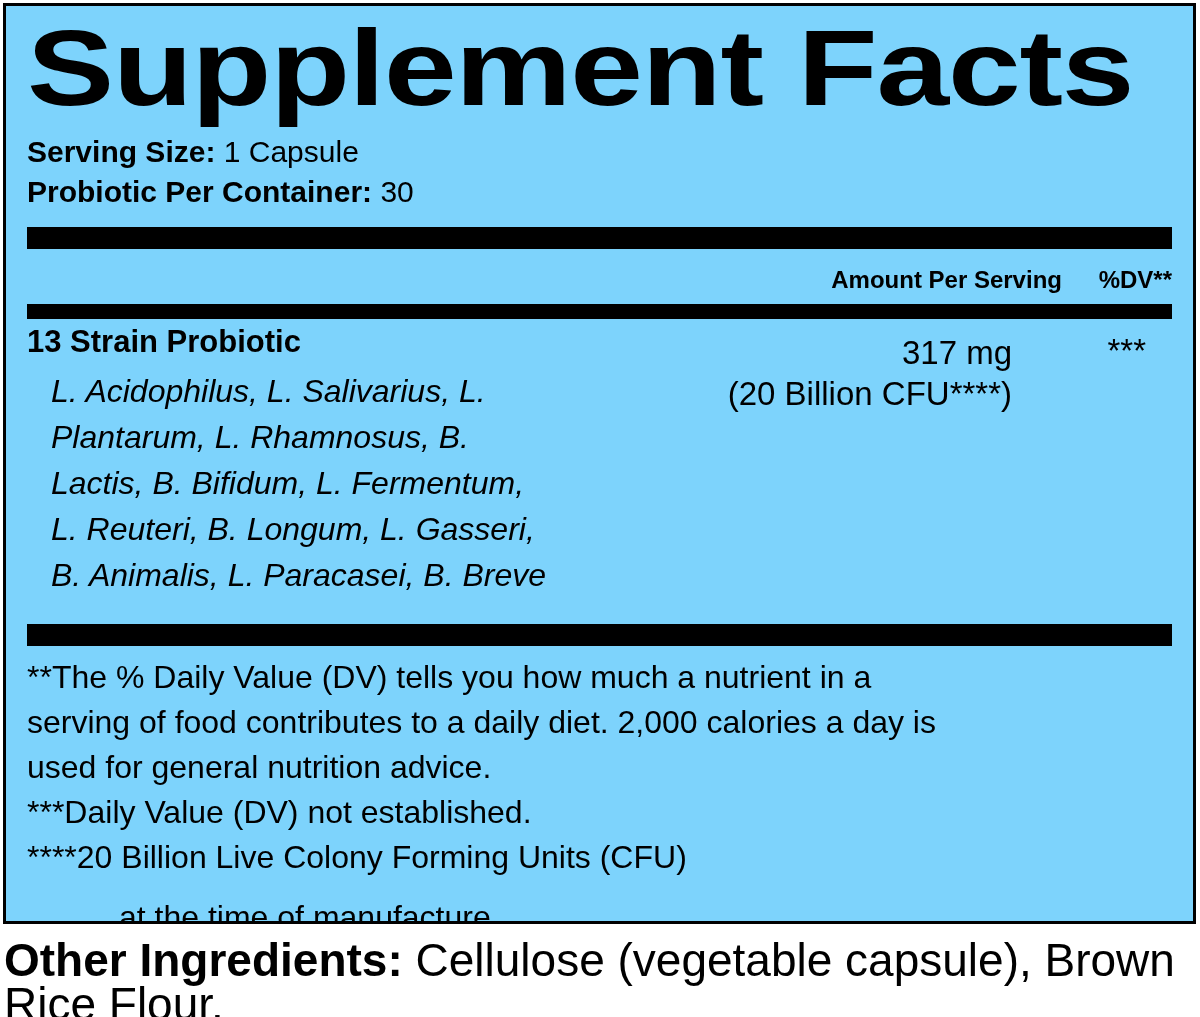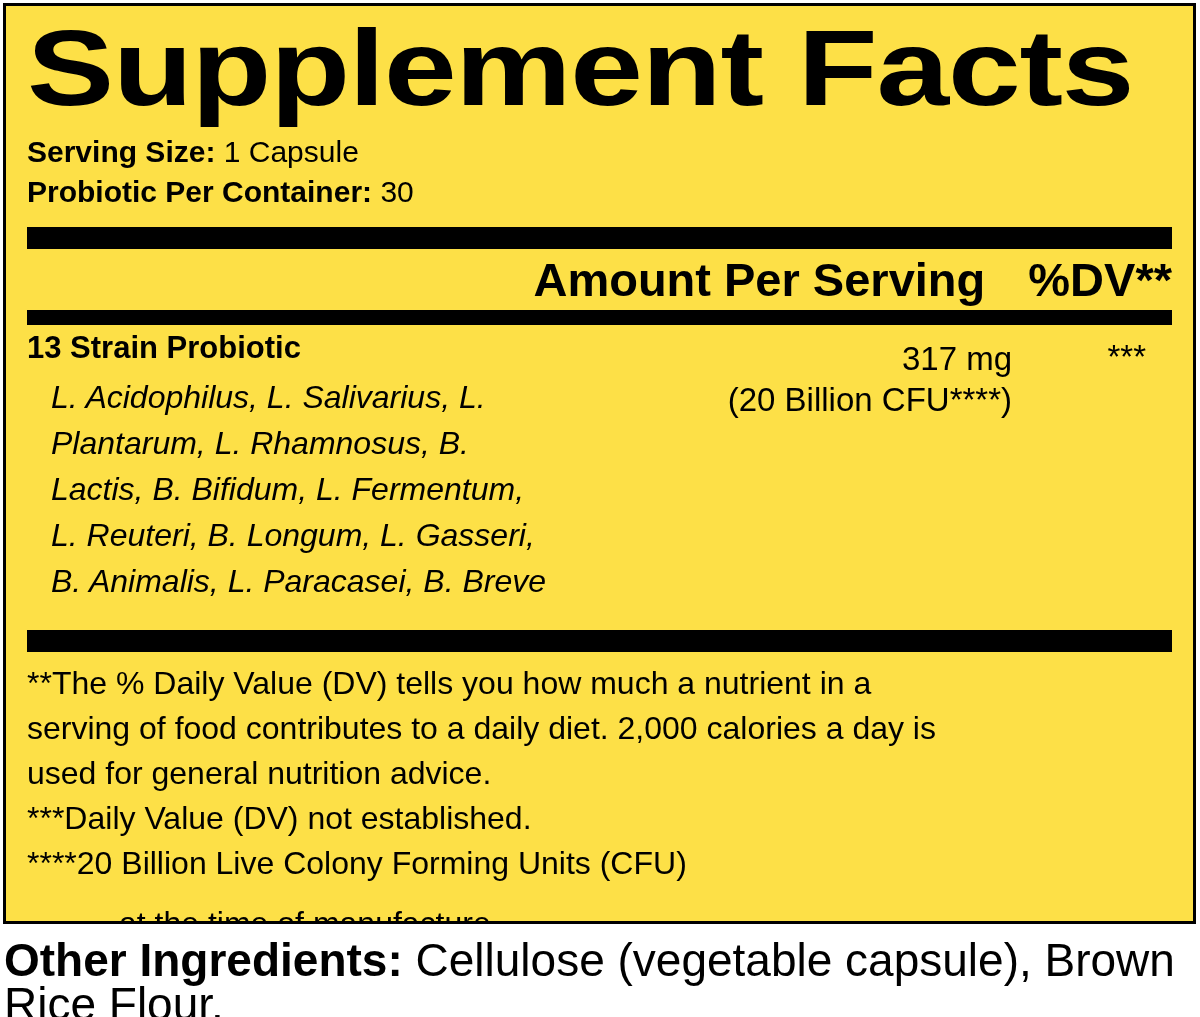--- a/index.html
+++ b/index.html
@@ -22,21 +22,21 @@
   .facts-box {
     position: absolute;
     left: 3px;
     top: 3px;
     width: 1193px;
     height: 921px;
     border: 3px solid #000000;
     box-sizing: border-box;
     padding: 0 21px;
     overflow: hidden;
-    background: #fde047;
+    background: #7dd3fc;
   }
   .title {
     margin: 8px 0 10px 0;
     font-size: 108px;
     font-weight: bold;
     line-height: 1.0;
     white-space: nowrap;
     transform: scaleX(1.21);
     transform-origin: left center;
     letter-spacing: -1px;
@@ -50,23 +50,23 @@
   .bar {
     background: #000000;
     width: 100%;
   }
   .bar-thick { height: 22px; margin-top: 15px; }
   .bar-col-bottom { height: 15px; }
   .bar-mid { height: 22px; }
   .col-head {
     text-align: right;
     font-weight: bold;
-    font-size: 47px;
+    font-size: 24px;
     line-height: 40px;
-    padding: 11px 0 10px 0;
+    padding: 11px 0 4px 0;
   }
   .col-head .dvh { margin-left: 30px; }
   .row-main {
     position: relative;
     padding-top: 5px;
     min-height: 300px;
   }
   .nutrient-name {
     font-size: 31px;
     line-height: 36px;

